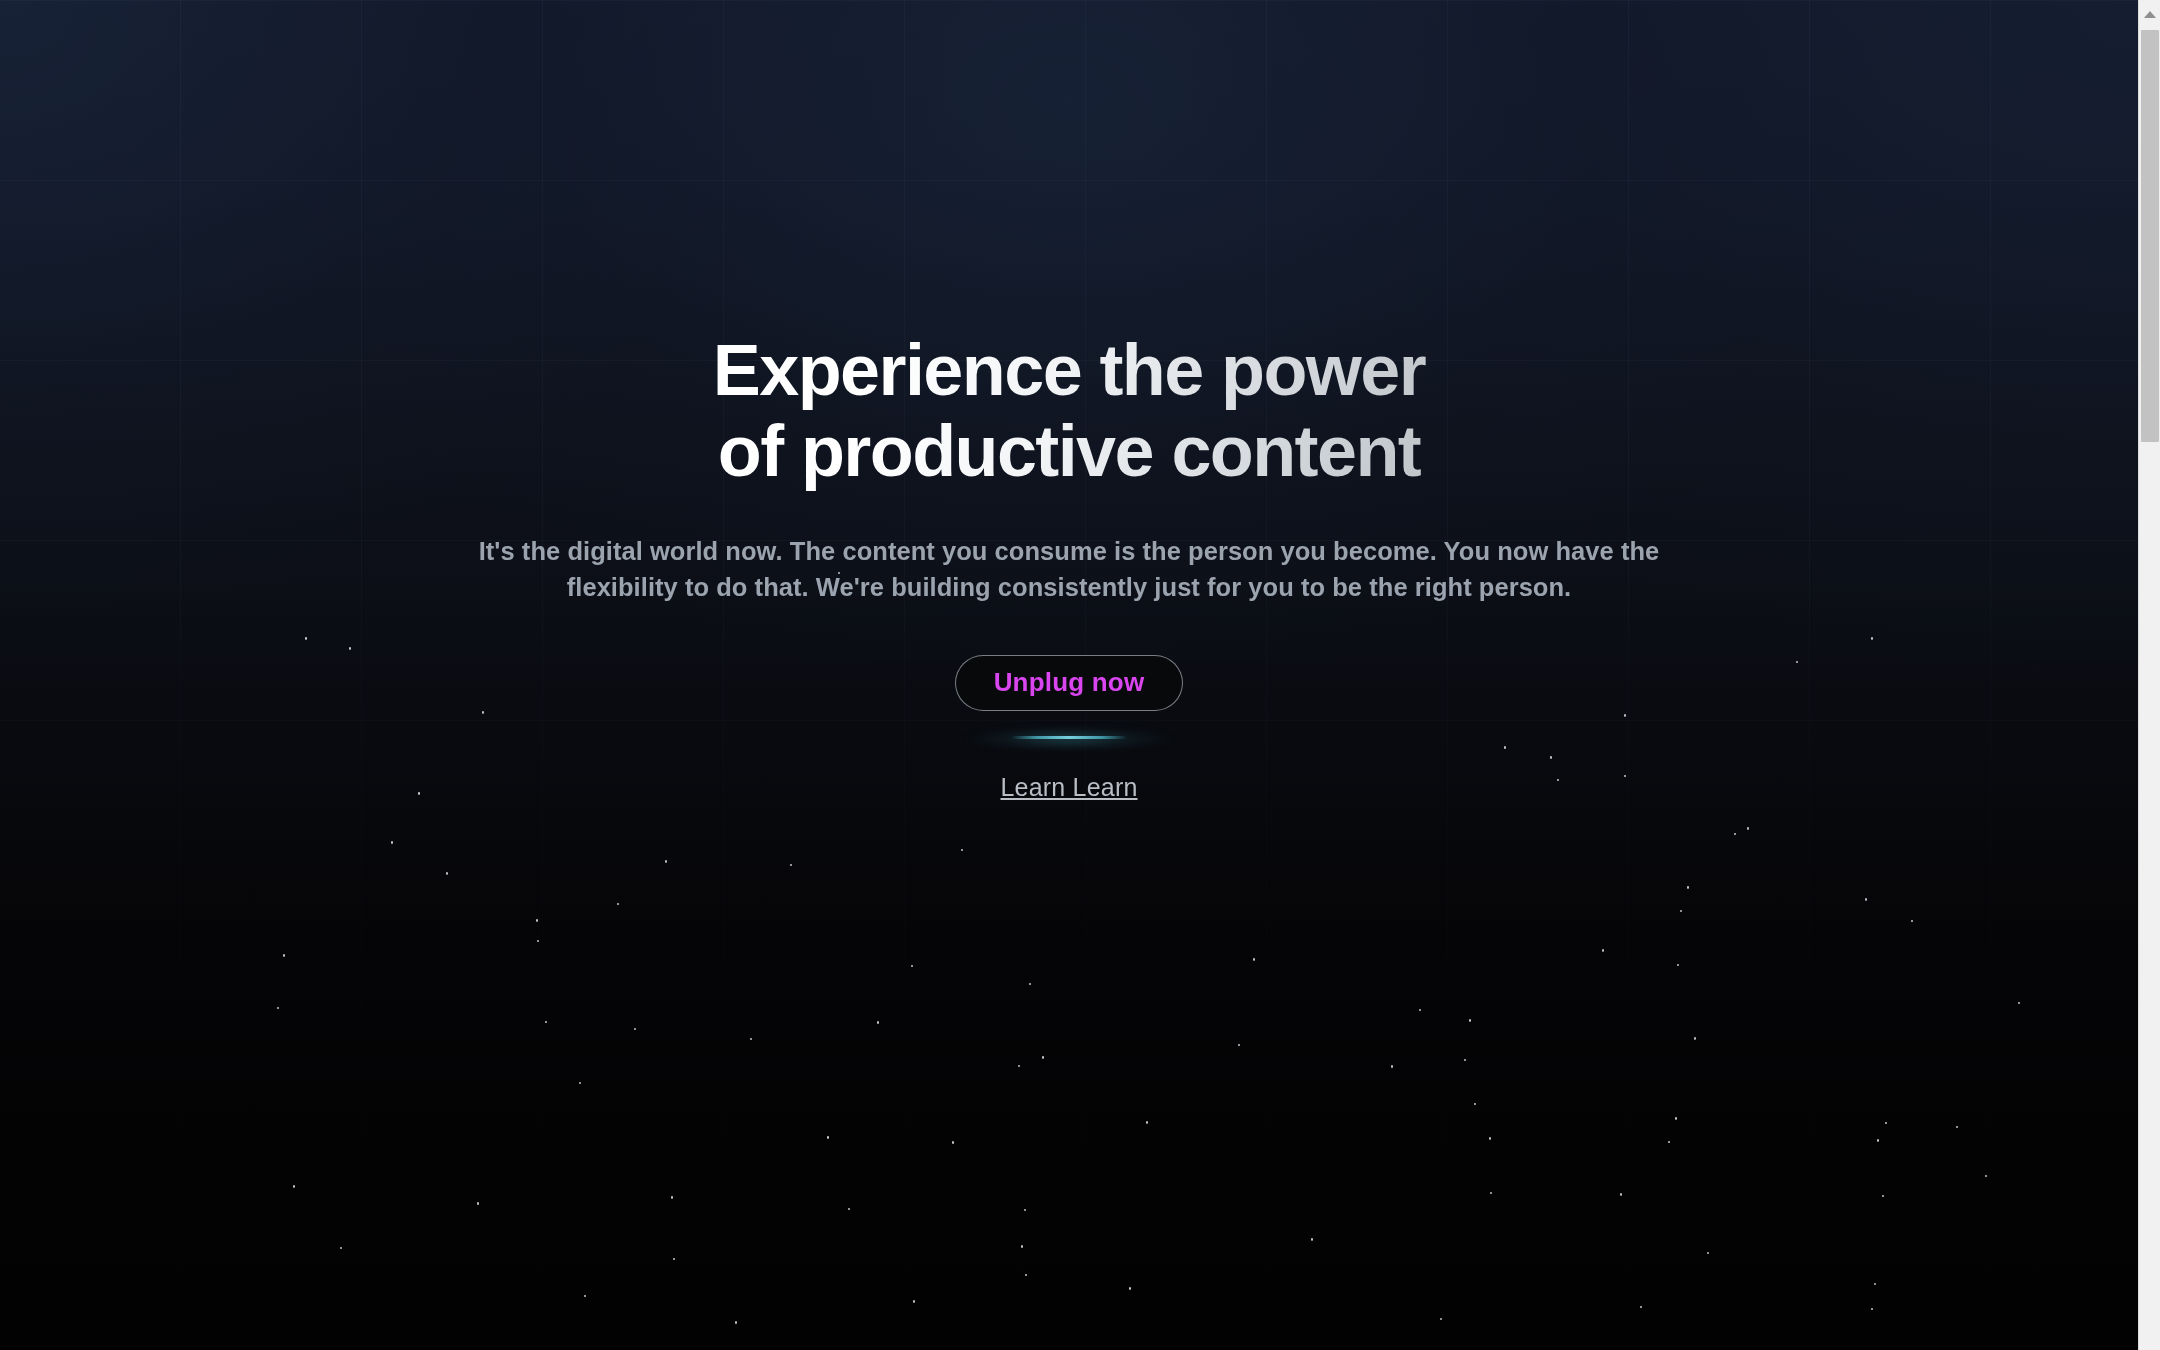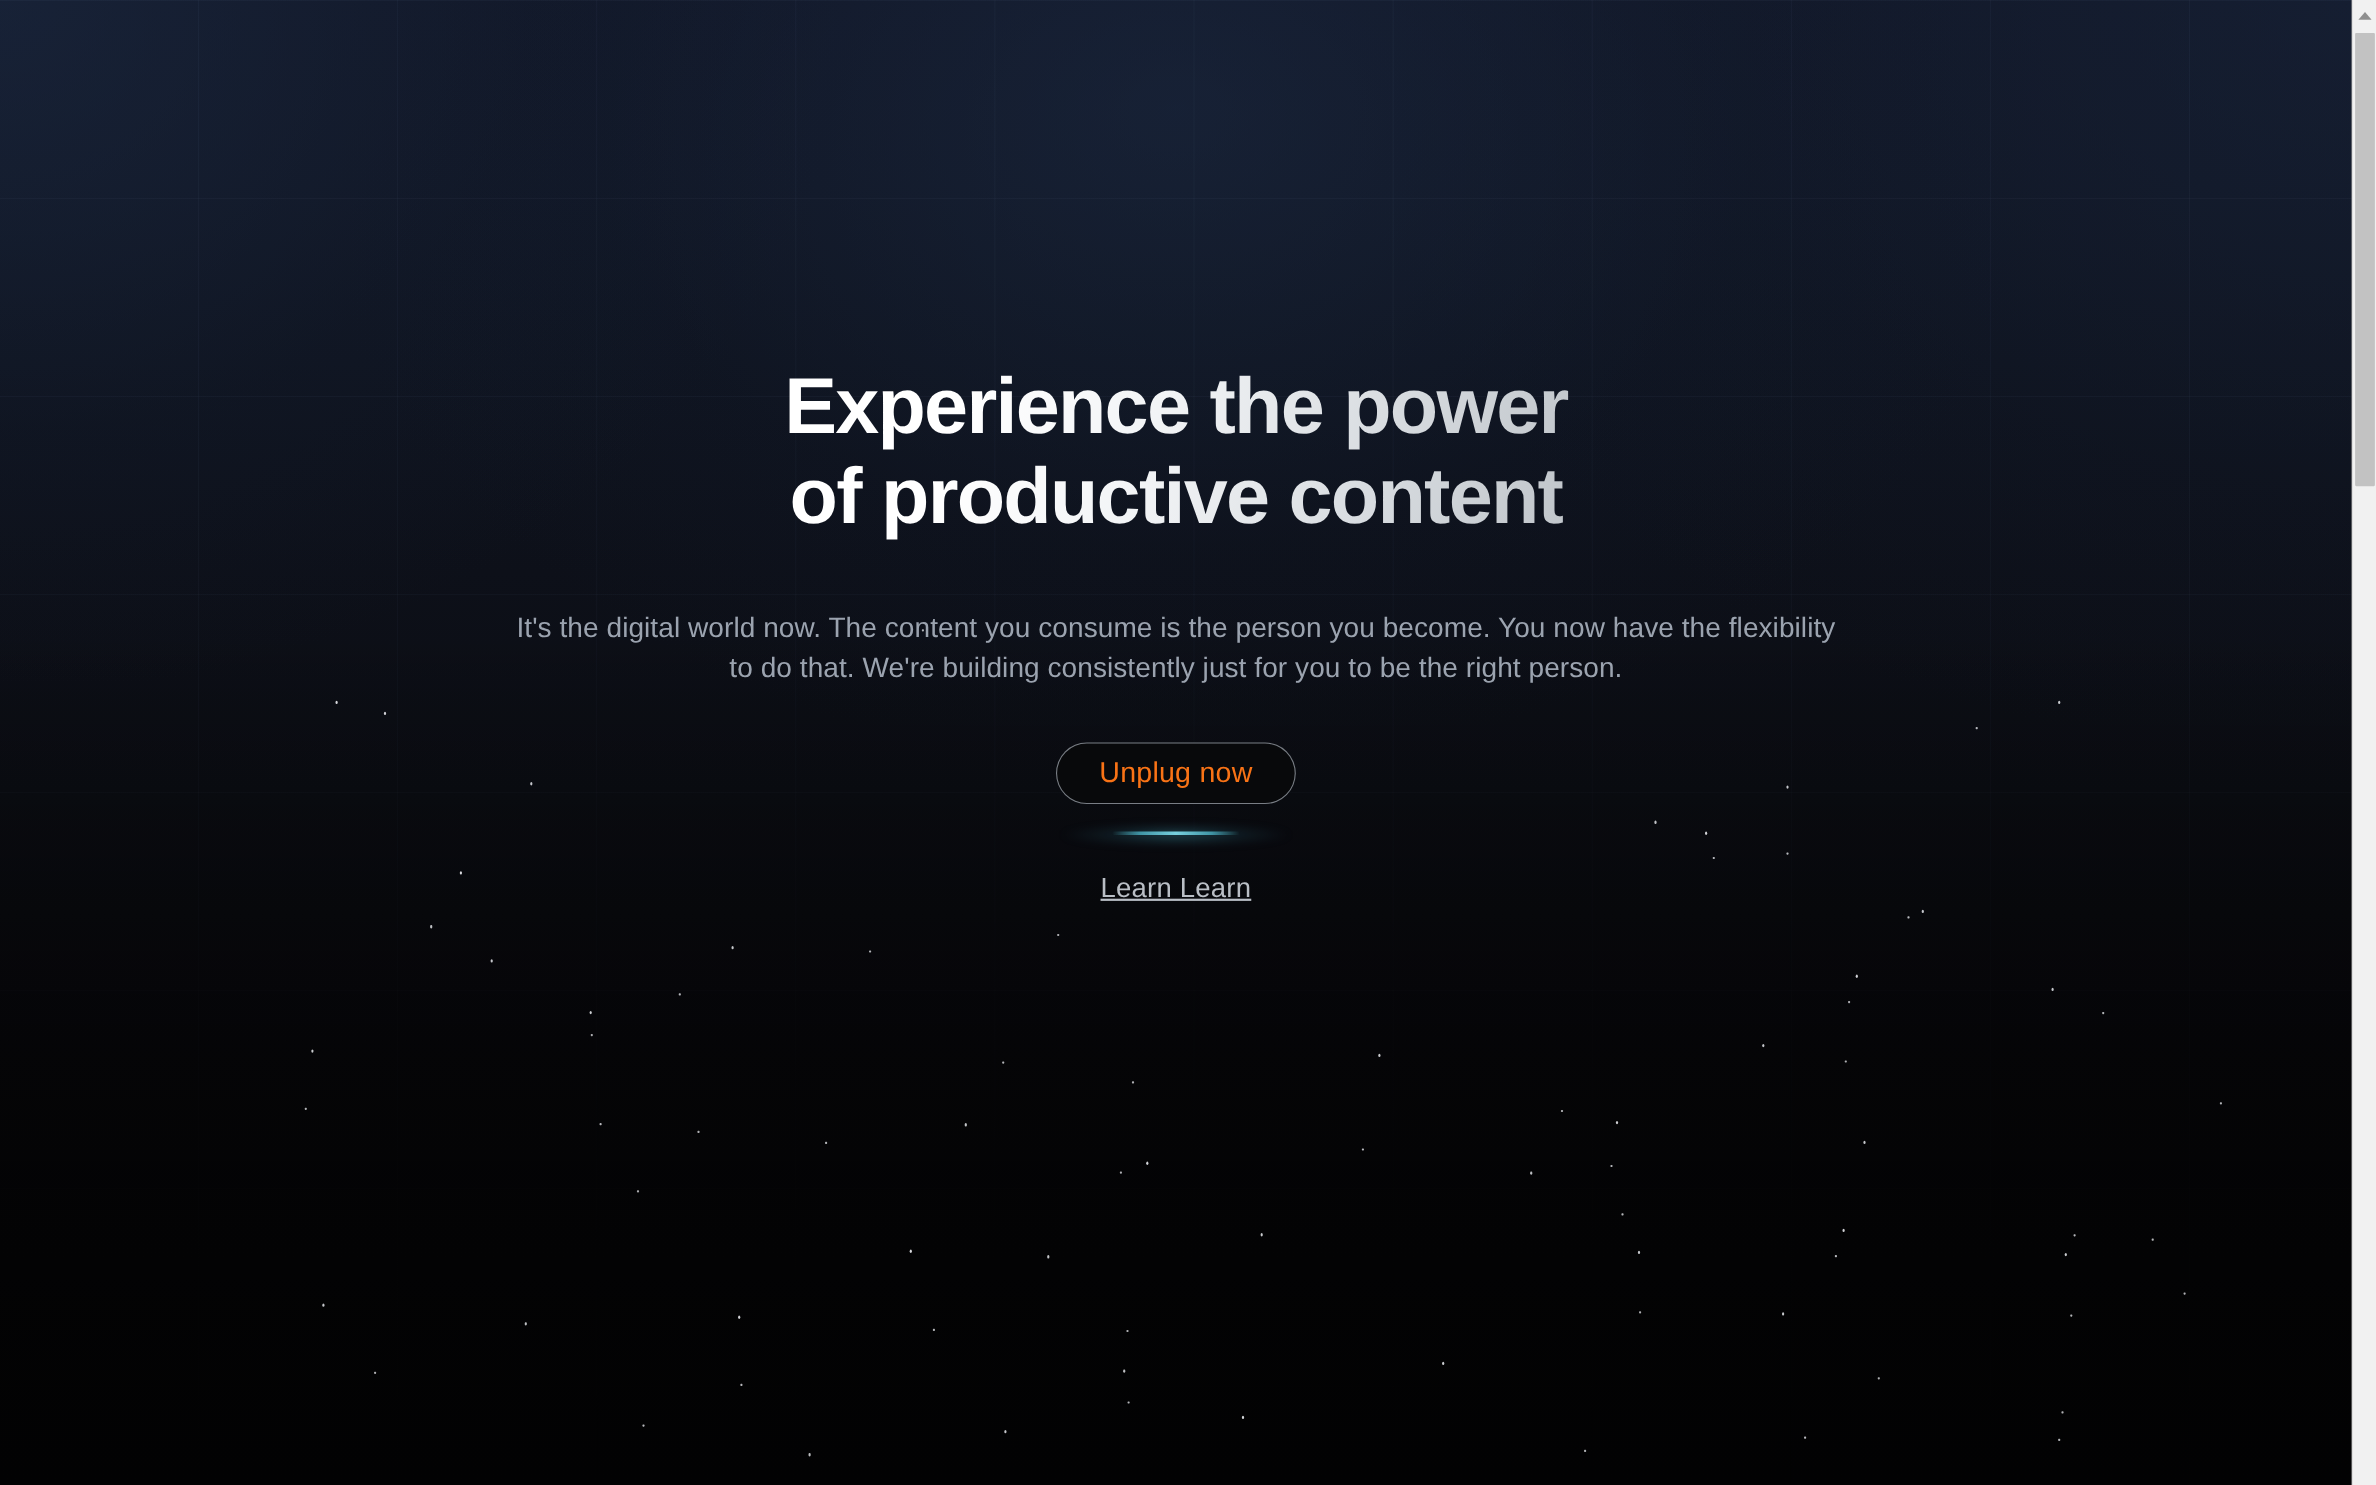--- a/index.html
+++ b/index.html
@@ -112,47 +112,47 @@
         #c3c8cd 76%,
         #b4babf 88%,
         #adb3b9 100%);
     -webkit-background-clip:text;
             background-clip:text;
     color:transparent;
     -webkit-text-fill-color:transparent;
   }
 
   .hero-sub {
-    margin-top:60px;
+    margin-top:40px;
     width:1210px;
     text-align:center;
     font-size:25.5px;
     line-height:1.42;
-    font-weight:400;
+    font-weight:700;
     color:#9ba3af;
     letter-spacing:0.05px;
   }
 
   .cta-wrap {
     margin-top:50px;
     position:relative;
     display:flex;
     flex-direction:column;
     align-items:center;
   }
 
   .cta-button {
     appearance:none;
     border:1px solid rgba(190,198,208,0.62);
     border-radius:999px;
     background:#08090b;
-    color:#f97316;
+    color:#d946ef;
     font-family:"Liberation Sans", sans-serif;
     font-size:26px;
-    font-weight:400;
+    font-weight:700;
     letter-spacing:0.2px;
     padding:13px 38px 15px 38px;
     cursor:pointer;
     line-height:1;
     box-shadow:0 0 0 0 rgba(0,0,0,0);
   }
 
   
   .cta-glow {
     position:absolute;

